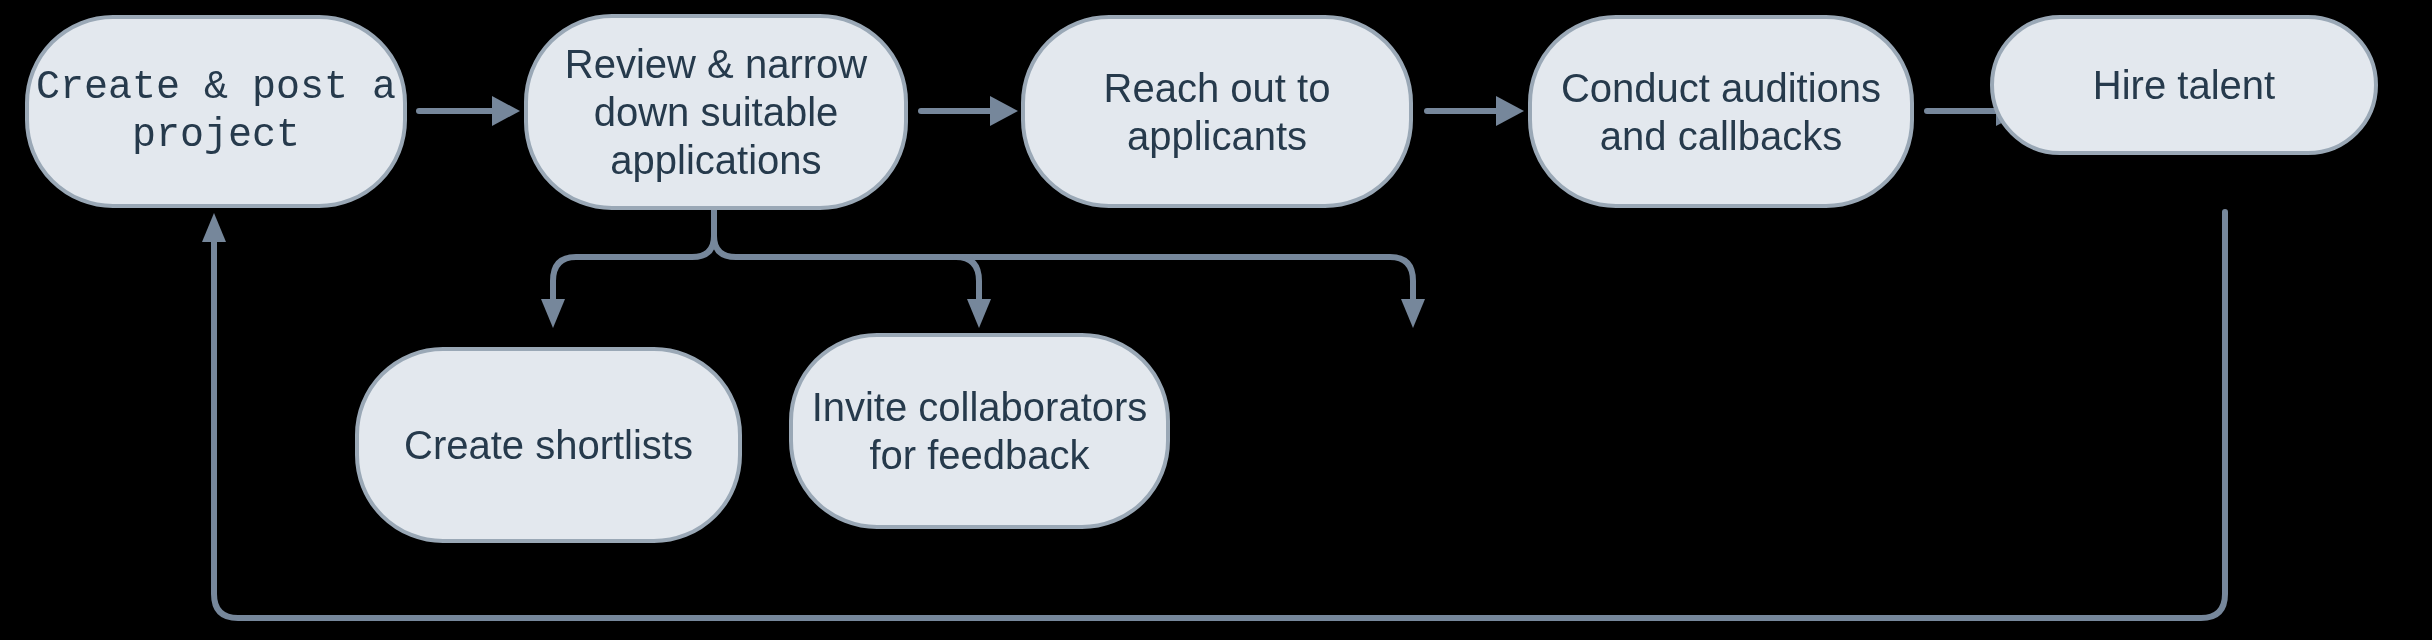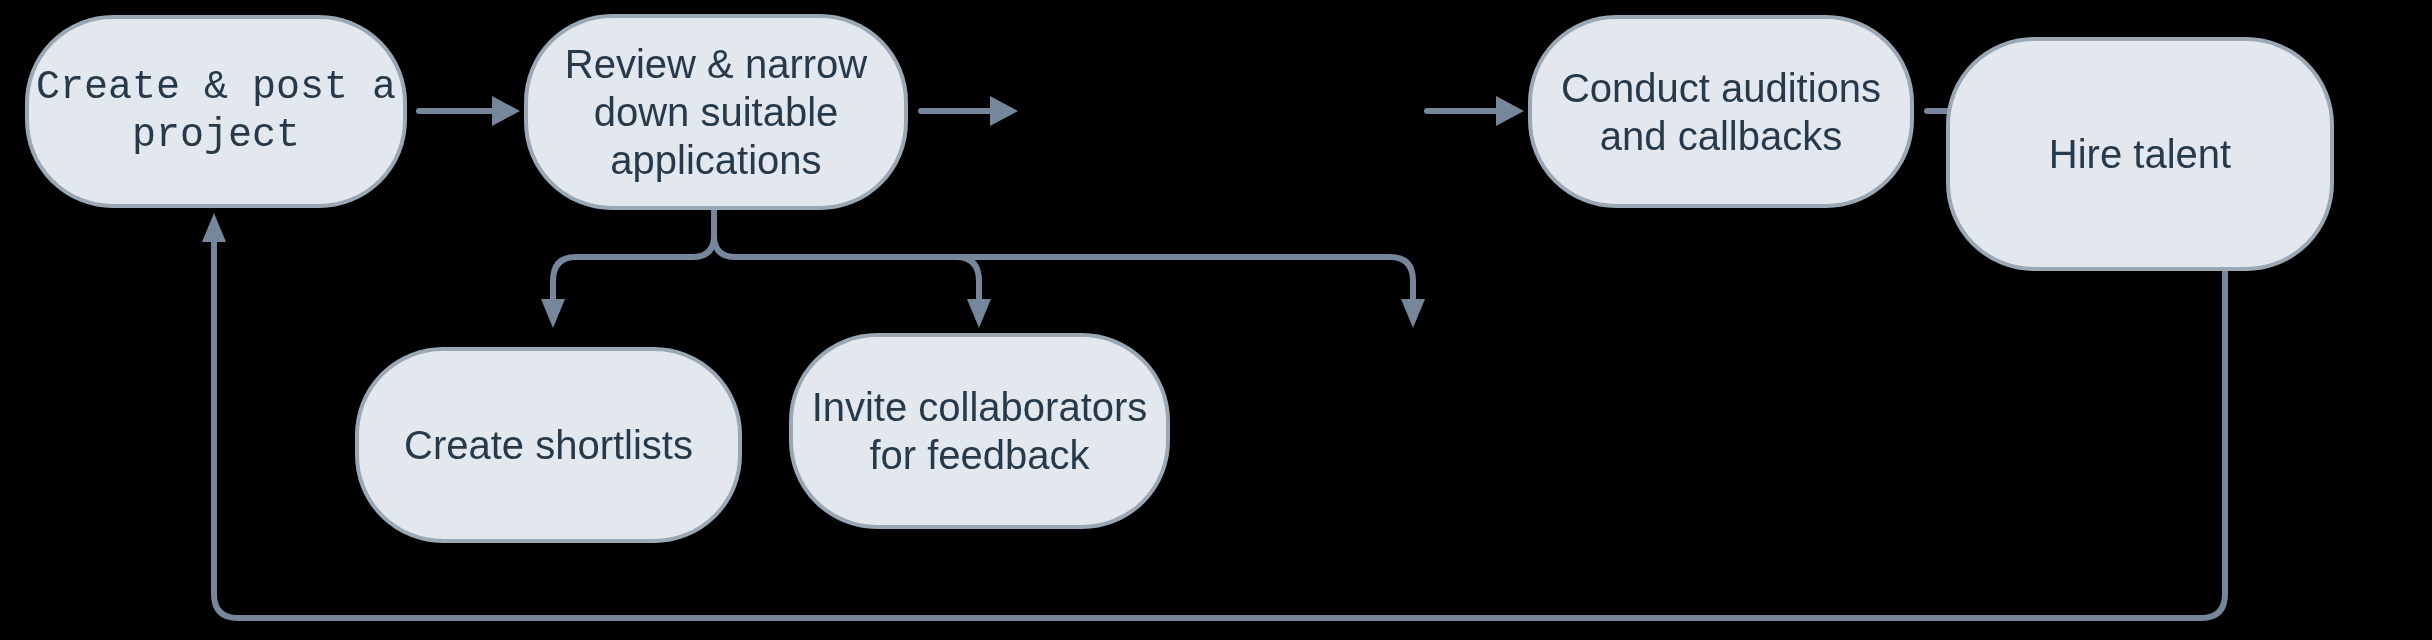--- a/index.html
+++ b/index.html
@@ -45,21 +45,21 @@
     line-height: 48px;
     font-weight: 500;
   }
   .node span { white-space: pre-line; }
 
   
   .n-create-post   { left: 25px;   top: 15px;  width: 382px; height: 193px; font-family: Liberation Mono, monospace; }
   .n-review        { left: 524px;  top: 14px;  width: 384px; height: 196px; }
   .n-reach-out     { left: 1021px; top: 15px;  width: 392px; height: 193px; }
   .n-conduct       { left: 1528px; top: 15px;  width: 386px; height: 193px; }
-  .n-hire          { left: 1946px; top: 15px;  width: 388px; height: 234px; margin-top: 22px; }
+  .n-hire          { left: 1990px; top: 15px;  width: 388px; height: 140px; }
 
   
   .n-shortlists    { left: 355px;  top: 347px; width: 387px; height: 196px; }
   .n-invite        { left: 789px;  top: 333px; width: 381px; height: 196px; }
   .n-selftape      { left: 1220px; top: 333px; width: 385px; height: 196px; }
 </style>
 </head>
 <body>
 
 <div class="canvas">
@@ -104,20 +104,24 @@
 
   <div class="node n-create-post">
     <span>Create &amp; post a
 project</span>
   </div>
   <div class="node n-review">
     <span>Review &amp; narrow
 down suitable
 applications</span>
   </div>
+  <div class="node n-reach-out">
+    <span>Reach out to
+applicants</span>
+  </div>
   <div class="node n-conduct">
     <span>Conduct auditions
 and callbacks</span>
   </div>
   <div class="node n-hire">
     <span>Hire talent</span>
   </div>
 
   <div class="node n-shortlists">
     <span>Create shortlists</span>

